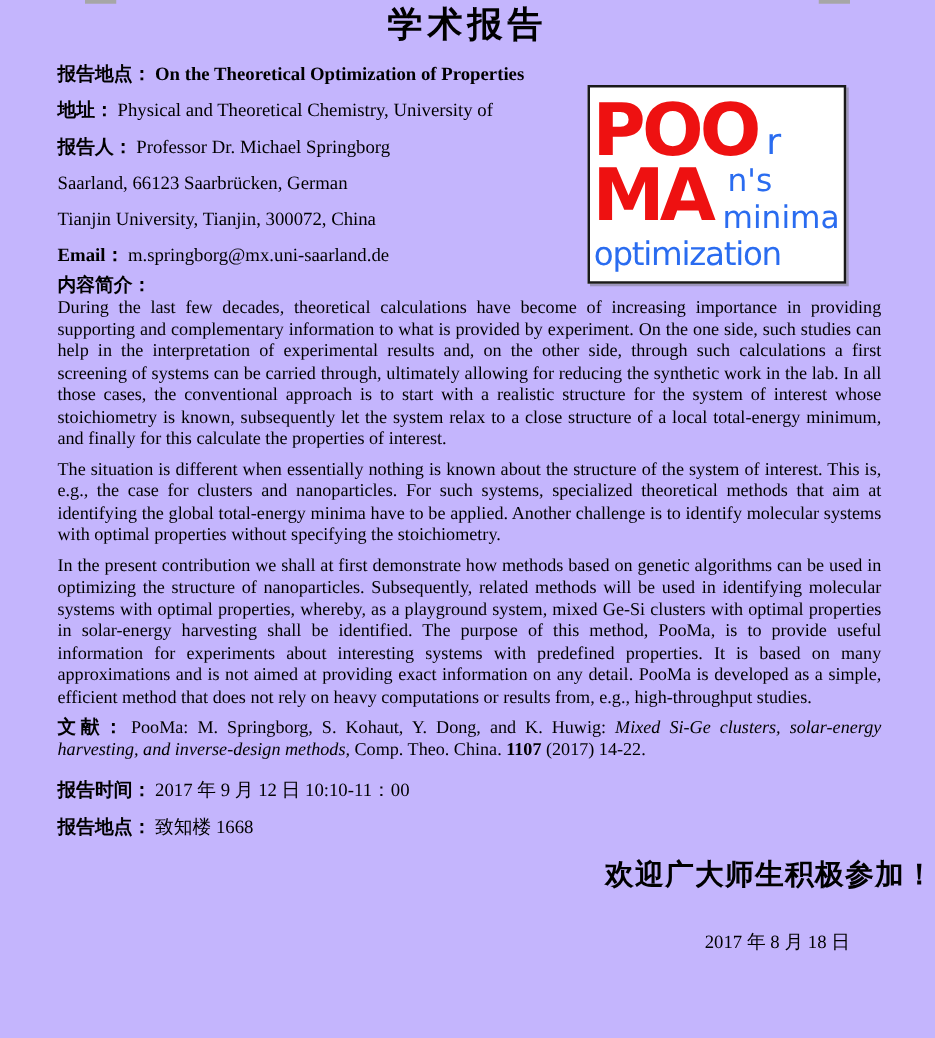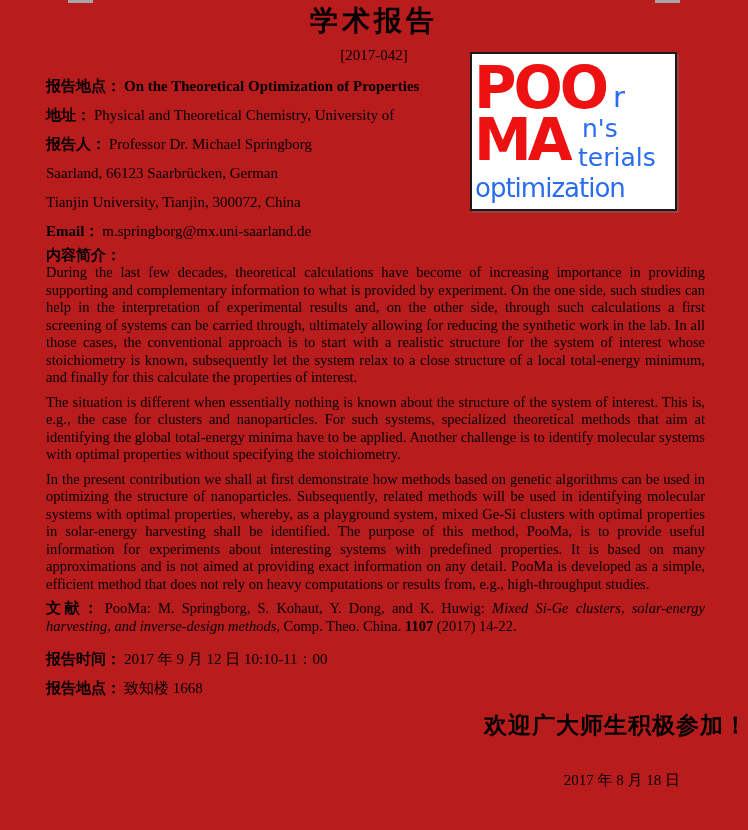--- a/index.html
+++ b/index.html
@@ -1,36 +1,36 @@
 <!DOCTYPE html>
 <html style="--logo-red: #ee1111; --logo-blue: #2a6cf0;"><head>
 <meta charset="utf-8">
 <style>
   :root { --logo-red:#ee1111; --logo-blue:#2a6cf0; }
   * { box-sizing:border-box; margin:0; padding:0; }
   html,body { background:#ffffff; }
   .page {
     position:relative; width:748px; height:830px; margin:0 auto;
-    background:#b91c1c; overflow:hidden;
+    background:#c4b5fd; overflow:hidden;
     font-family:"Liberation Serif","DejaVu Serif",serif;
     color:#000;
   }
   .win-artifact { position:absolute; top:0; height:3px; width:25px; background:#a6a6a6; }
   .win-artifact.left { left:68px; }
   .win-artifact.right { left:655px; }
 
   .doc-title {
     margin-top:5px; text-align:center;
     font-size:28px; line-height:32px; font-weight:bold; letter-spacing:4px;
   }
   .doc-code { margin-top:10px; text-align:center; font-size:15px; line-height:16px; }
 
   
   .logo {
-    position:absolute; left:470px; top:52px; width:207px; height:159px;
+    position:absolute; left:470px; top:68px; width:207px; height:159px;
     border:2px solid #1a1a1a; background:#fff;
     box-shadow:2px 2px 0 rgba(110,110,110,.45);
     font-family:"DejaVu Sans","Liberation Sans",sans-serif;
   }
   .logo span { position:absolute; line-height:1; white-space:nowrap; }
   .lg-poo  { left:2px;   top:5px;   font-size:58px; font-weight:bold; letter-spacing:-3px; color:var(--logo-red); }
   .lg-r    { left:141px; top:29px;  font-size:29px; color:var(--logo-blue); }
   .lg-ma   { left:2px;   top:57px;  font-size:58px; font-weight:bold; letter-spacing:-4px; color:var(--logo-red); }
   .lg-ns   { left:110px; top:62px;  font-size:25px; color:var(--logo-blue);text-align:right; }
   .lg-ter  { left:106px; top:91px;  font-size:25px; color:var(--logo-blue); }
@@ -66,28 +66,27 @@
 </style>
 </head>
 <body>
 
 <div class="page">
 
   <div class="win-artifact left"></div>
   <div class="win-artifact right"></div>
 
   <div class="doc-title">学术报告</div>
-  <div class="doc-code">[2017-042]</div>
 
   <div class="logo">
     <span class="lg-poo">POO</span>
     <span class="lg-r">r</span>
     <span class="lg-ma">MA</span>
     <span class="lg-ns">n's</span>
-    <span class="lg-ter">terials</span>
+    <span class="lg-ter">minima</span>
     <span class="lg-opt">optimization</span>
   </div>
 
   <div class="info">
     <div class="info-row"><span class="row-label">报告地点：</span><span class="bold">On the Theoretical Optimization of Properties</span></div>
     <div class="info-row"><span class="row-label">地址：</span><span>Physical and Theoretical Chemistry, University of</span></div>
     <div class="info-row"><span class="row-label">报告人：</span><span>Professor Dr. Michael Springborg</span></div>
     <div class="info-row"><span>Saarland, 66123 Saarbrücken, German</span></div>
     <div class="info-row"><span>Tianjin University, Tianjin, 300072, China</span></div>
     <div class="info-row"><span class="row-label">Email：</span><span>m.springborg@mx.uni-saarland.de</span></div>

